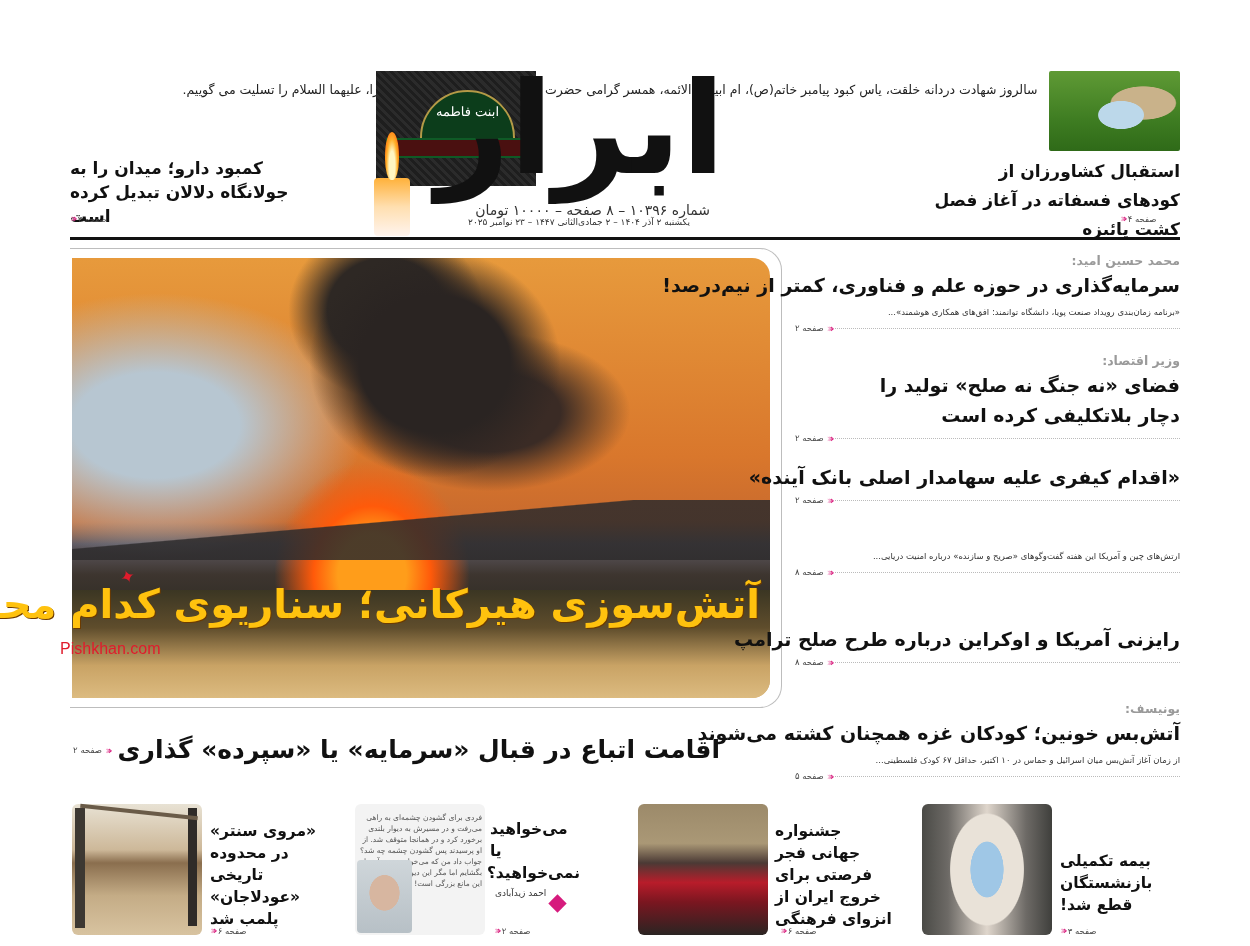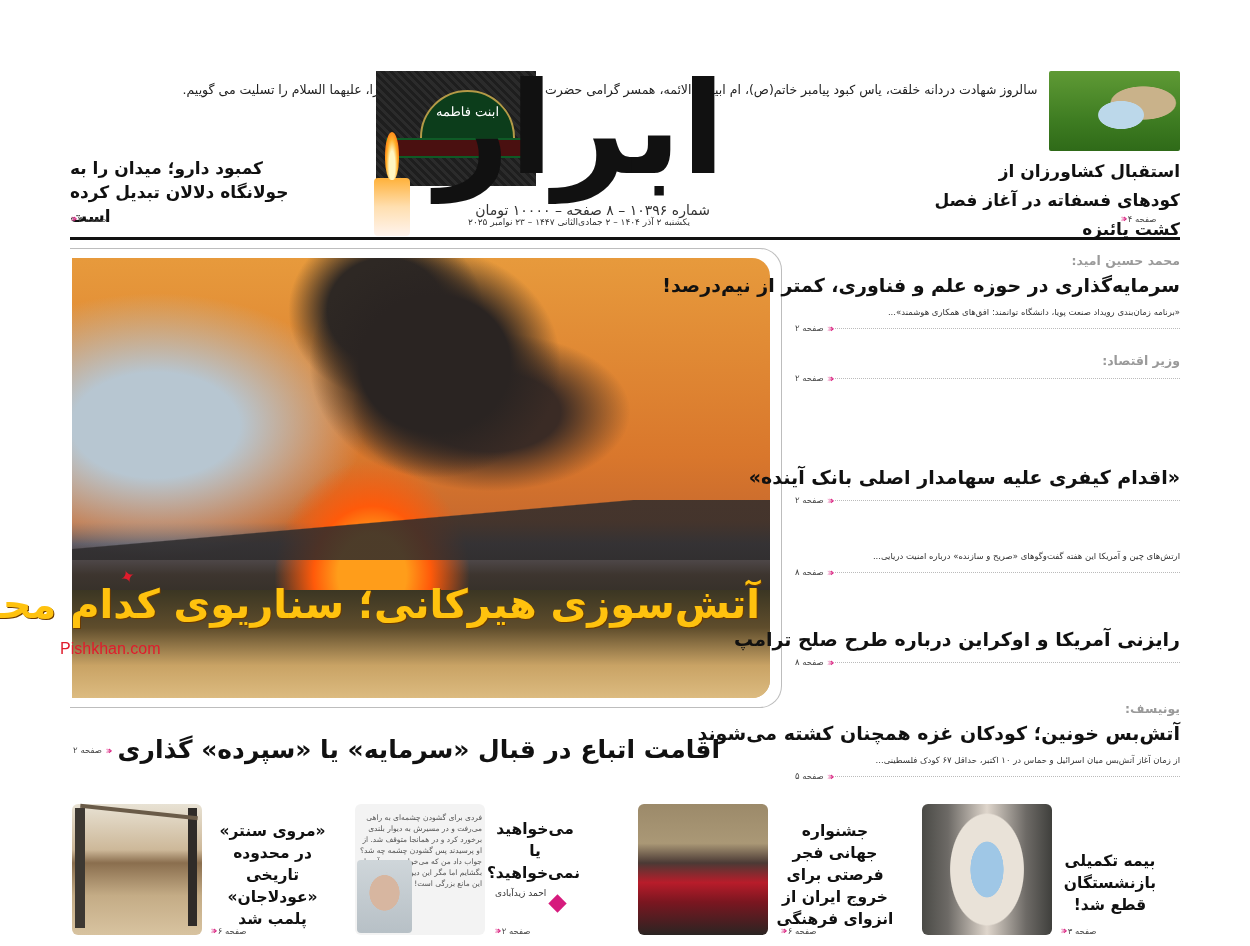--- a/index.html
+++ b/index.html
@@ -66,21 +66,21 @@
   .lead { font-size: 8.5px; color: #333; text-align: right; line-height: 16px; white-space: nowrap; margin-top: 4px; }
   .ref-row { display: flex; align-items: center; direction: rtl; height: 16px; }
   .ref-row .dots { flex: 1; border-bottom: 1px dotted #bbb; height: 1px; margin-left: 4px; }
 
   
   .sub-lead { left: 120px; top: 730px; width: 600px; display: flex; align-items: center; justify-content: flex-start; direction: rtl; gap: 8px; }
   .sub-lead .headline { font-size: 25px; line-height: 40px; }
 
   
   .card-img { border-radius: 6px; overflow: hidden; }
-  .card-title { font-weight: bold; font-size: 15.5px; line-height: 22px; color: #111; text-align: center; }
+  .card-title { font-weight: bold; font-size: 15.5px; line-height: 22px; color: #111; text-align: left; }
 
   .c1-img { left: 922px; top: 804px; width: 130px; height: 131px;
     background: radial-gradient(ellipse 18% 30% at 50% 50%, #9fc7e6 0 70%, transparent 72%),
                 radial-gradient(ellipse 40% 60% at 50% 50%, #e9e2d8 0 70%, transparent 72%),
                 linear-gradient(90deg, #4a4a46 0%, #6d6a66 20%, #dfd6cc 50%, #6d6a66 80%, #3f3f3c 100%); }
   .c1-title { left: 1060px; top: 850px; width: 100px; }
   .c1-ref { left: 1060px; top: 924px; }
 
   .c2-img { left: 638px; top: 804px; width: 130px; height: 131px;
     background: linear-gradient(180deg, #9c8a6a 0%, #aa9876 30%, #4b3a35 45%, #b81c2a 60%, #7a1620 75%, #2a2422 100%); }
@@ -151,20 +151,21 @@
       <span class="dots"></span>
       <span class="page-ref">
           <span class="chev">‹<span class="c2">‹</span><span class="c3">‹</span></span>
           <span>صفحه ۲</span>
         </span>
     </div>
   </div>
 
   <div class="news-item" style="height:110px;">
     <div class="kicker">وزیر اقتصاد:</div>
+    <div class="headline multi" style="padding-left:70px;">فضای «نه جنگ نه صلح» تولید را دچار بلاتکلیفی کرده است</div>
     <div class="ref-row">
       <span class="dots"></span>
       <span class="page-ref">
           <span class="chev">‹<span class="c2">‹</span><span class="c3">‹</span></span>
           <span>صفحه ۲</span>
         </span>
     </div>
   </div>
 
   <div class="news-item" style="height:72px;">

